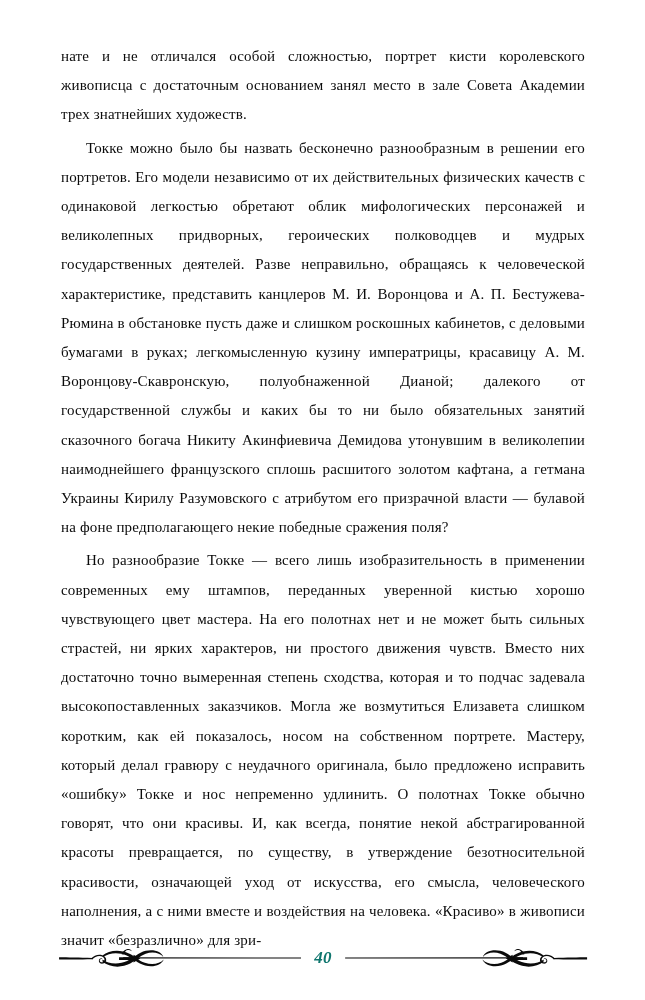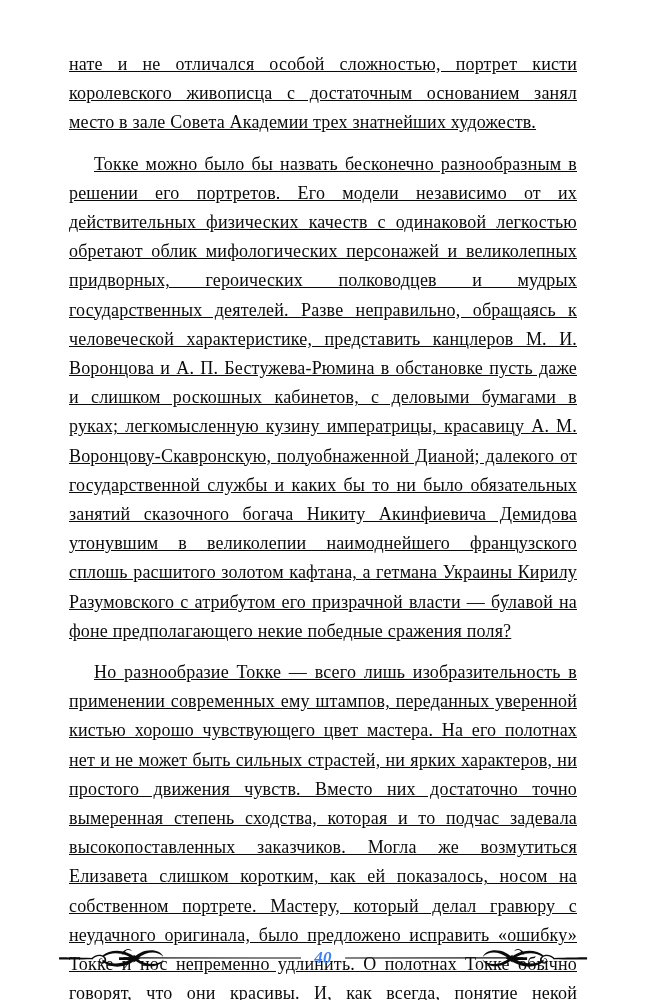--- a/index.html
+++ b/index.html
@@ -18,32 +18,31 @@
   }
 
   .text-block {
     position: absolute;
     left: 57px;
     top: 38px;
     width: 532px;
   }
 
   .para {
-    margin: 12px;
+    margin: 4px;
     font-family: "Liberation Serif", "DejaVu Serif", serif;
-    font-size: 18px;
+    font-size: 15px;
     line-height: 29.2px;
     color: #0b0b0b;
     text-align: justify;
     text-justify: inter-word;
     hyphens: manual;
     -webkit-hyphens: manual;
     letter-spacing: 0.01em;
     word-spacing: 0.005em;
-    text-decoration: underline;
   }
 
   
   .para.cont {
     text-indent: 0;
   }
 
   .para.indent {
     text-indent: 25px;
   }
@@ -88,21 +87,21 @@
     height: 34px;
   }
 
   .page-number {
     flex: 0 0 auto;
     padding: 0 9px;
     font-family: "Liberation Serif", "DejaVu Serif", serif;
     font-size: 17px;
     font-style: italic;
     font-weight: bold;
-    color: #3b82f6;
+    color: #0f766e;
     line-height: 1;
     transform: translateY(-1px);
     letter-spacing: 0.02em;
   }
 </style>
 </head>
 <body>
 
 <div class="page">
 

